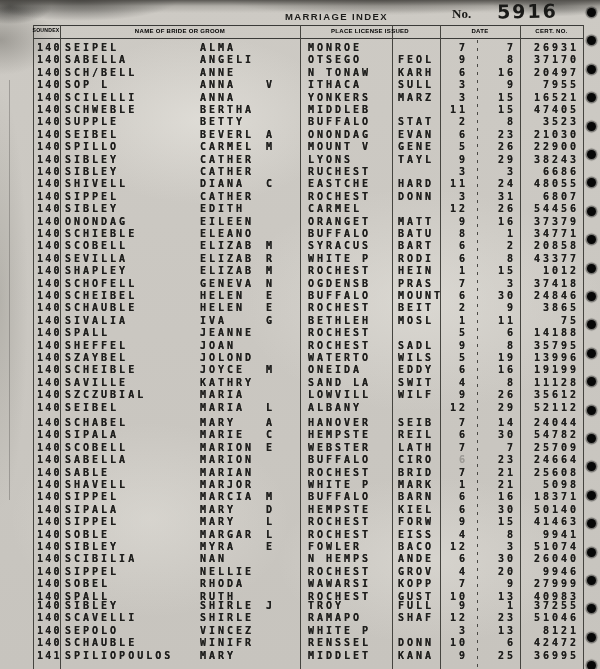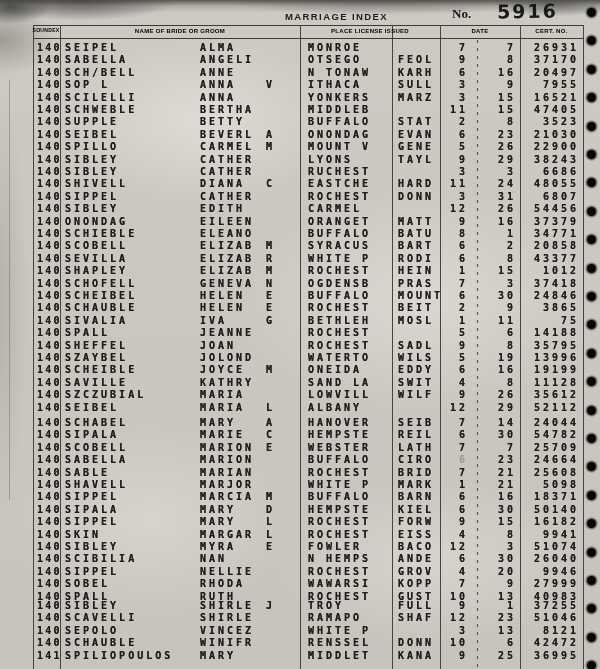--- a/index.html
+++ b/index.html
@@ -516,25 +516,25 @@
       </div>
       <div class="row" style="top: 516.2px;">
         <span class="sx">140</span>
         <span class="surname">SIPPEL</span>
         <span class="given">MARY</span>
         <span class="mi">L</span>
         <span class="place">ROCHEST</span>
         <span class="code">FORW</span>
         <span class="num month">9</span>
         <span class="num day">15</span>
-        <span class="num cert">16182</span>
+        <span class="num cert">41463</span>
       </div>
       <div class="row" style="top: 528.6px;">
         <span class="sx">140</span>
-        <span class="surname">SKIN</span>
+        <span class="surname">SOBLE</span>
         <span class="given">MARGAR</span>
         <span class="mi">L</span>
         <span class="place">ROCHEST</span>
         <span class="code">EISS</span>
         <span class="num month">4</span>
         <span class="num day">8</span>
         <span class="num cert">9941</span>
       </div>
       <div class="row" style="top: 541px;">
         <span class="sx">140</span>

